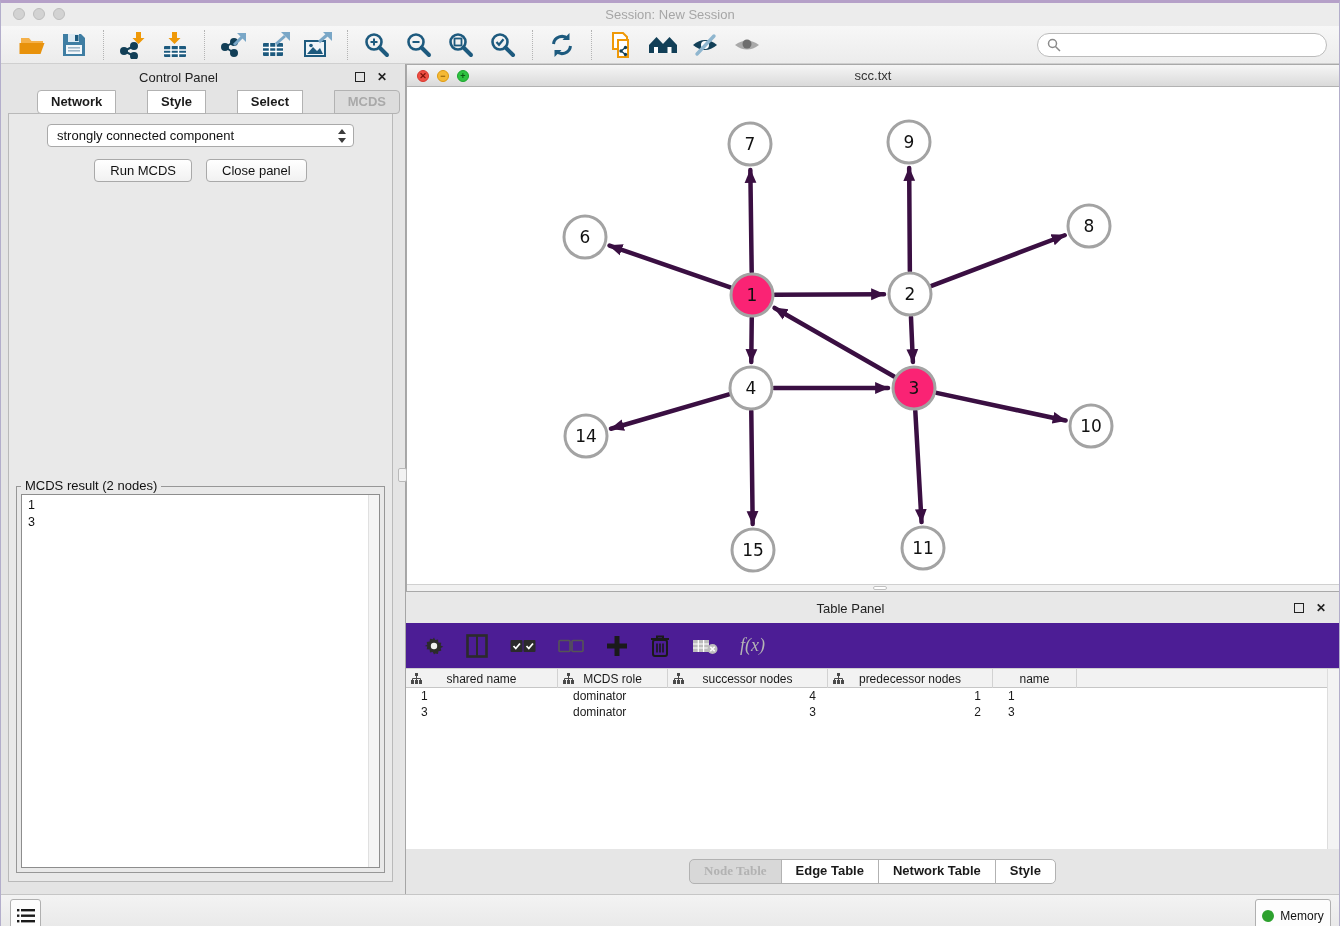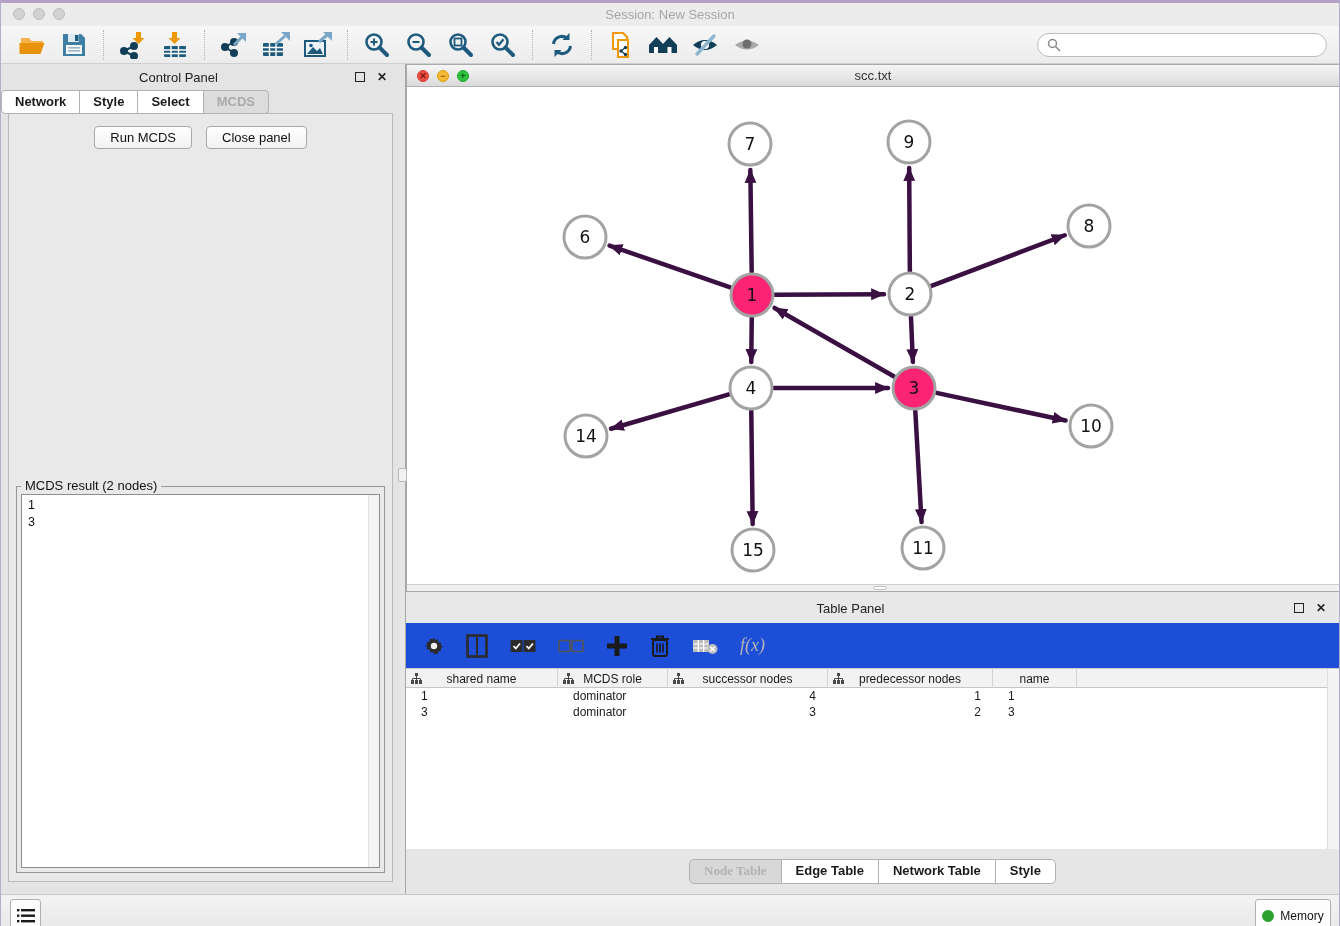--- a/index.html
+++ b/index.html
@@ -24,21 +24,21 @@
 
   
   .main { display:flex; height:830px; }
 
   
   .control-panel { width:400px; display:flex; flex-direction:column; background:#e4e4e4; padding-bottom:12px; }
   .panel-titlebar { height:26px; display:flex; align-items:center; padding:0 10px;text-align:center; }
   .panel-titlebar .pt-text { font-size:13px; color:#222; flex:1; }
   .wicon { width:16px; height:16px; display:flex; align-items:center; justify-content:center; margin-left:6px; color:#222; font-weight:bold; font-size:12px; }
   .float-square { width:10px; height:10px; border:1.6px solid #222; }
-  .cp-tabs { display:flex; justify-content:flex-start; position:relative; z-index:2; margin-bottom:-1px; }
+  .cp-tabs { display:flex; justify-content:space-between; position:relative; z-index:2; margin-bottom:-1px;padding-left:36px; }
   .cp-tabs .tab { background:#fff; border:1px solid #b2b2b2; padding:3px 13px 4px; font-size:13px; font-weight:bold; color:#1a1a1a; margin-right:-1px; }
   .cp-tabs .tab:first-child { border-top-left-radius:4px; border-bottom-left-radius:4px; }
   .cp-tabs .tab:last-child { border-top-right-radius:4px; border-bottom-right-radius:4px; margin-right:0; }
   .cp-tabs .tab.active { background:#dcdcdc; color:#a9a9a9; }
   .cp-content { flex:1; margin:0 7px; border:1px solid #b9b9b9; background:#e9e9e9; position:relative; }
   .opt-label { text-align:center; margin-top:22px; font-size:13px; color:#111; }
   .dropdown { margin:10px 38px 0; height:23px; background:#fff; border:1px solid #a9a9a9; border-radius:4px; display:flex; align-items:center; padding:0 6px 0 9px; font-size:13px; }
   .dropdown .dd-text { flex:1; }
   .btn-row { display:flex; justify-content:center; gap:14px; margin-top:12px; }
   .btn { height:23px; padding:0 15px; background:linear-gradient(#ffffff,#f1f1f1); border:1px solid #a9a9a9; border-radius:4px; font-size:13px; font-family:"Liberation Sans",sans-serif; color:#111; }
@@ -63,21 +63,21 @@
   .nlight.red { background:#ee4f44; border:1px solid #d8382e; color:#7d1209; }
   .nlight.yellow { background:#f5b935; border:1px solid #de9a10; color:#8a5d07; }
   .nlight.green { background:#2fc241; border:1px solid #1ba52d; color:#0b5a14; }
   .net-titlebar .title-text { font-size:13px; color:#333; }
   .net-canvas { flex:1; background:#fff; position:relative; overflow:hidden; }
   .net-bottombar { height:7px; background:#f1f1f1; border-top:1px solid #d0d0d0; position:relative; }
   .net-bottombar .hgrip { position:absolute; left:50%; top:1px; width:14px; height:4px; background:#fff; border:1px solid #c0c0c0; border-radius:2px; }
 
   
   .table-panel { margin-top:3px; flex:1; display:flex; flex-direction:column; background:#e8e8e8; }
-  .tp-toolbar { height:45px; margin:2px 0 0; background:#1d4ed8; display:flex; align-items:center; padding:0 18px; gap:22px; }
+  .tp-toolbar { height:45px; margin:2px 0 0; background:#4c1d95; display:flex; align-items:center; padding:0 18px; gap:22px; }
   .tp-ic { display:flex; align-items:center; justify-content:center; height:30px; }
   .fx-label { font-family:"Liberation Serif",serif; font-style:italic; font-size:18px; color:#b5b5b5; }
   .table-wrap { flex:1; background:#fff; border-top:1px solid #cfcfcf; position:relative; overflow:hidden; }
   .t-head { display:flex; background:#f2f2f2; border-bottom:1px solid #c6c6c6; height:19px; }
   .th { position:relative; display:flex; align-items:center; justify-content:center; border-right:1px solid #d2d2d2; font-size:12px; color:#1a1a1a; height:19px; }
   .th .tree-ic { position:absolute; left:5px; top:4px; }
   .tr { display:flex; height:16px; }
   .td { font-size:12px; line-height:16px; color:#1a1a1a; overflow:hidden; white-space:nowrap; }
   .td.left { text-align:left; padding-left:15px; }
   .td.right { text-align:right; padding-right:12px; }
@@ -279,20 +279,27 @@
             <span>✕</span>
           </span>
       </div>
       <div class="cp-tabs" id="cp-tabs">
           <div class="tab">Network</div>
           <div class="tab">Style</div>
           <div class="tab">Select</div>
           <div class="tab active">MCDS</div>
         </div>
       <div class="cp-content">
+        <div class="dropdown">
+          <span class="dd-text">strongly connected component</span>
+          <svg width="10" height="16" viewBox="0 0 10 16">
+            <path d="M5 1L9 6H1z" fill="#3c3c3c"></path>
+            <path d="M5 15L1 10h8z" fill="#3c3c3c"></path>
+          </svg>
+        </div>
         <div class="btn-row">
           <button class="btn">Run MCDS</button>
           <button class="btn">Close panel</button>
         </div>
         <div class="result-fieldset">
           <div class="result-legend">MCDS result (2 nodes)</div>
           <div class="result-box">
             <div class="result-lines" id="result-lines">
                 <div>1</div>
                 <div>3</div>

